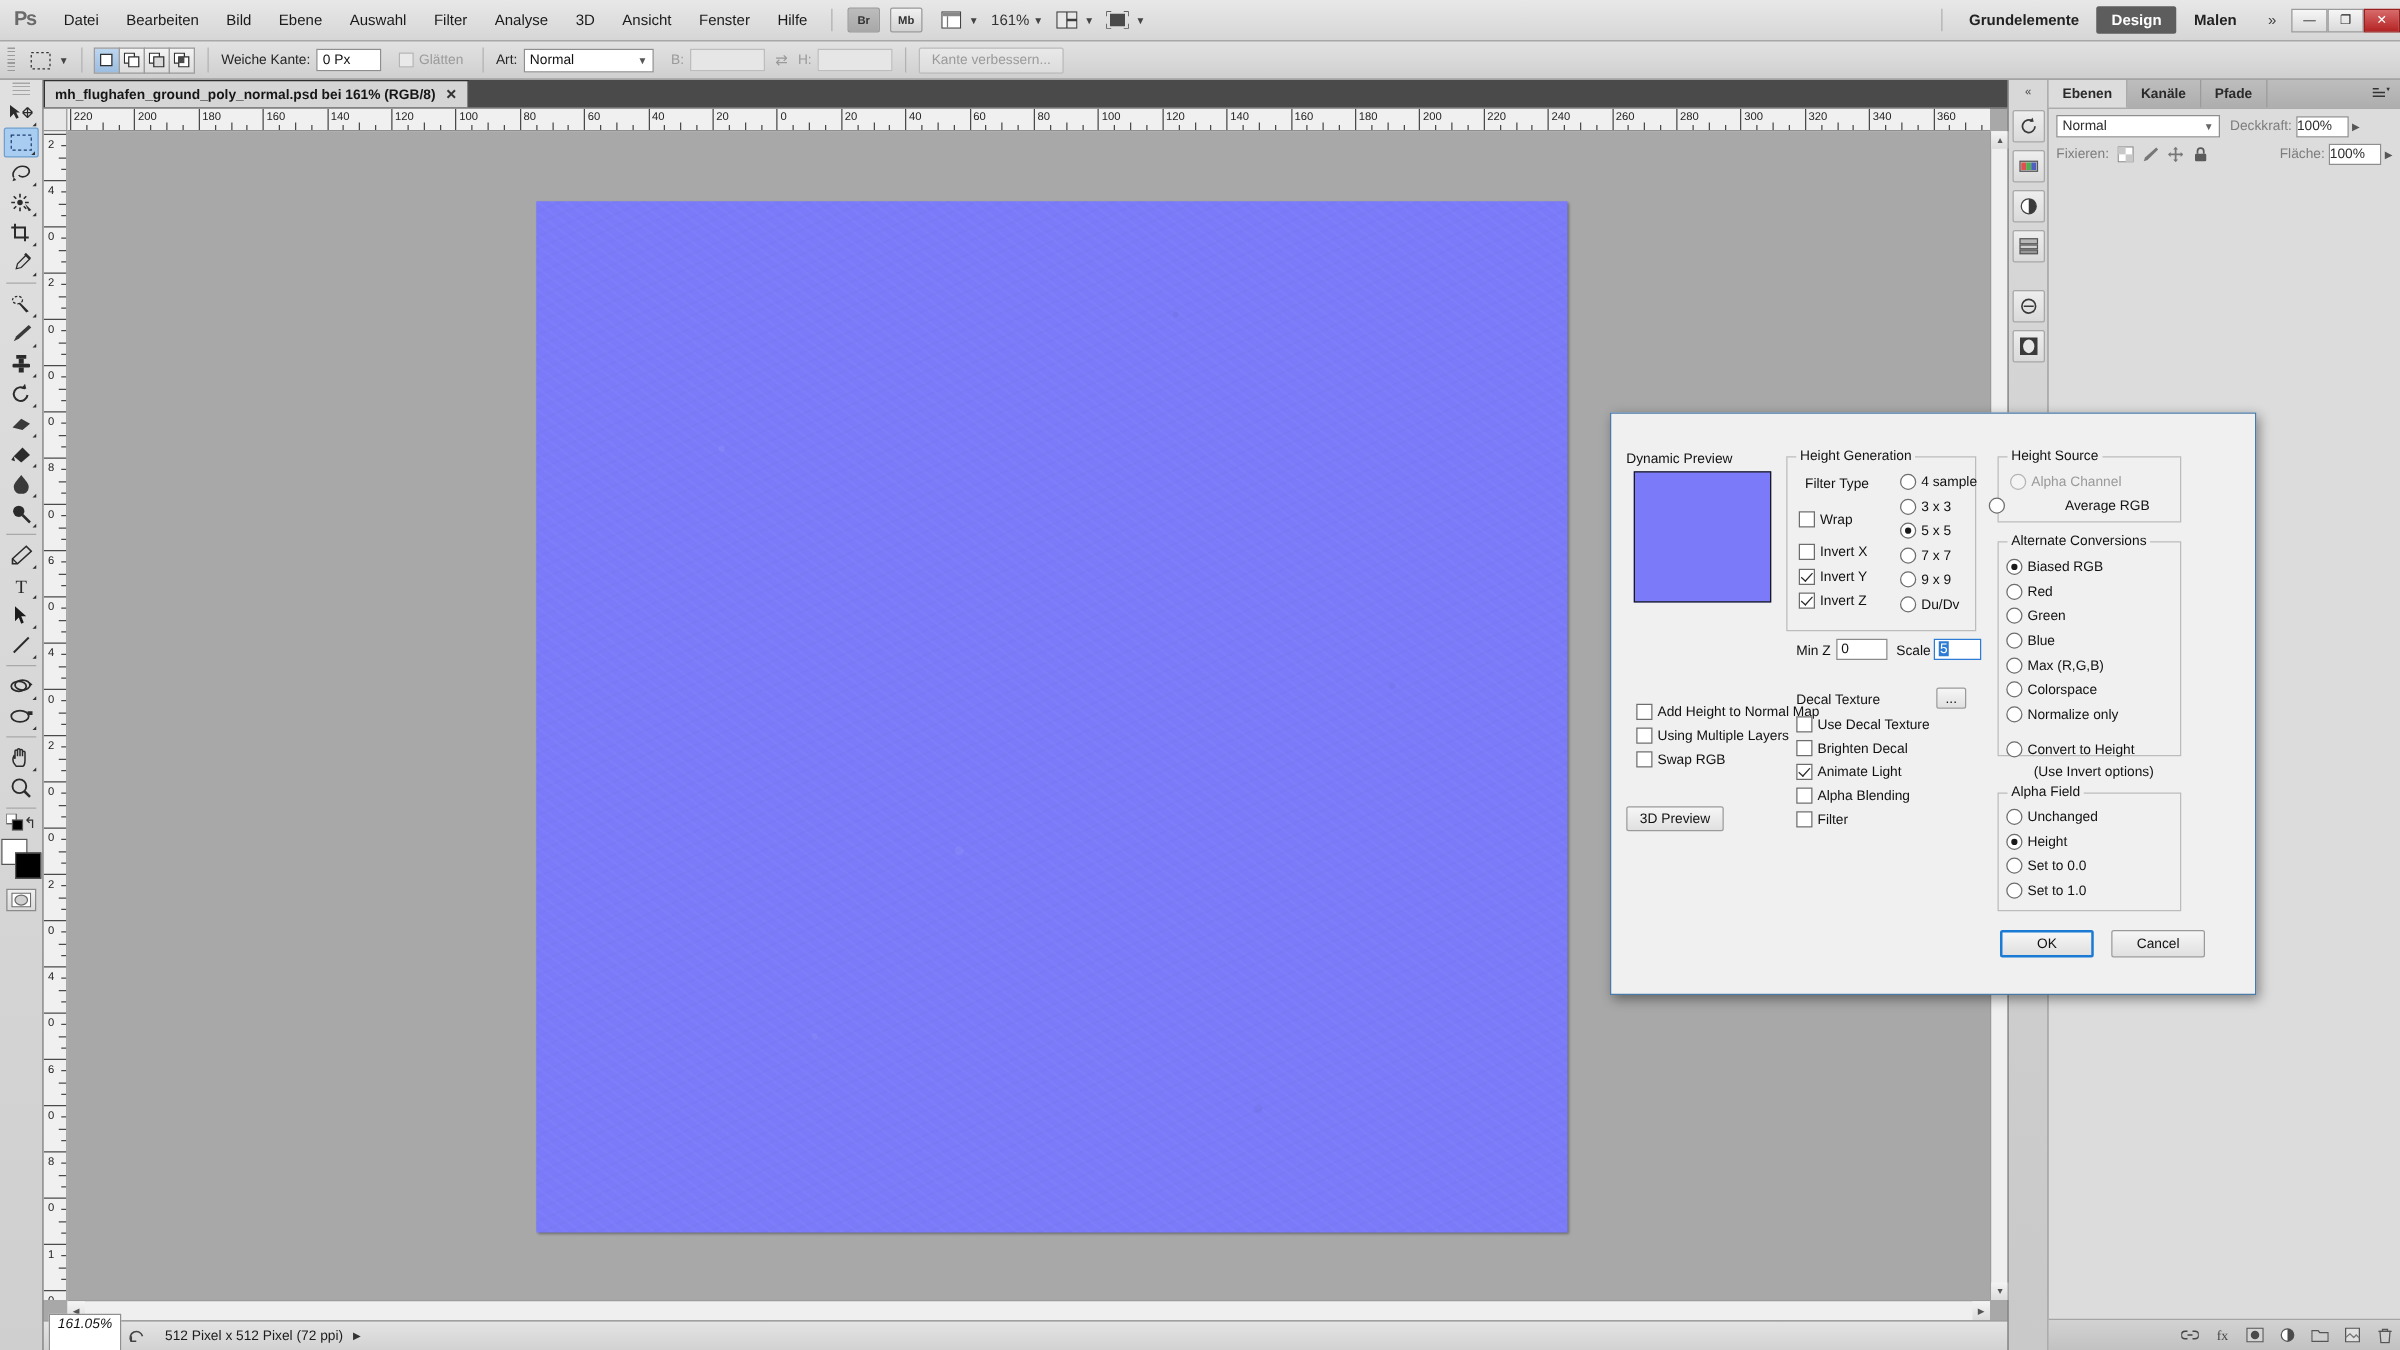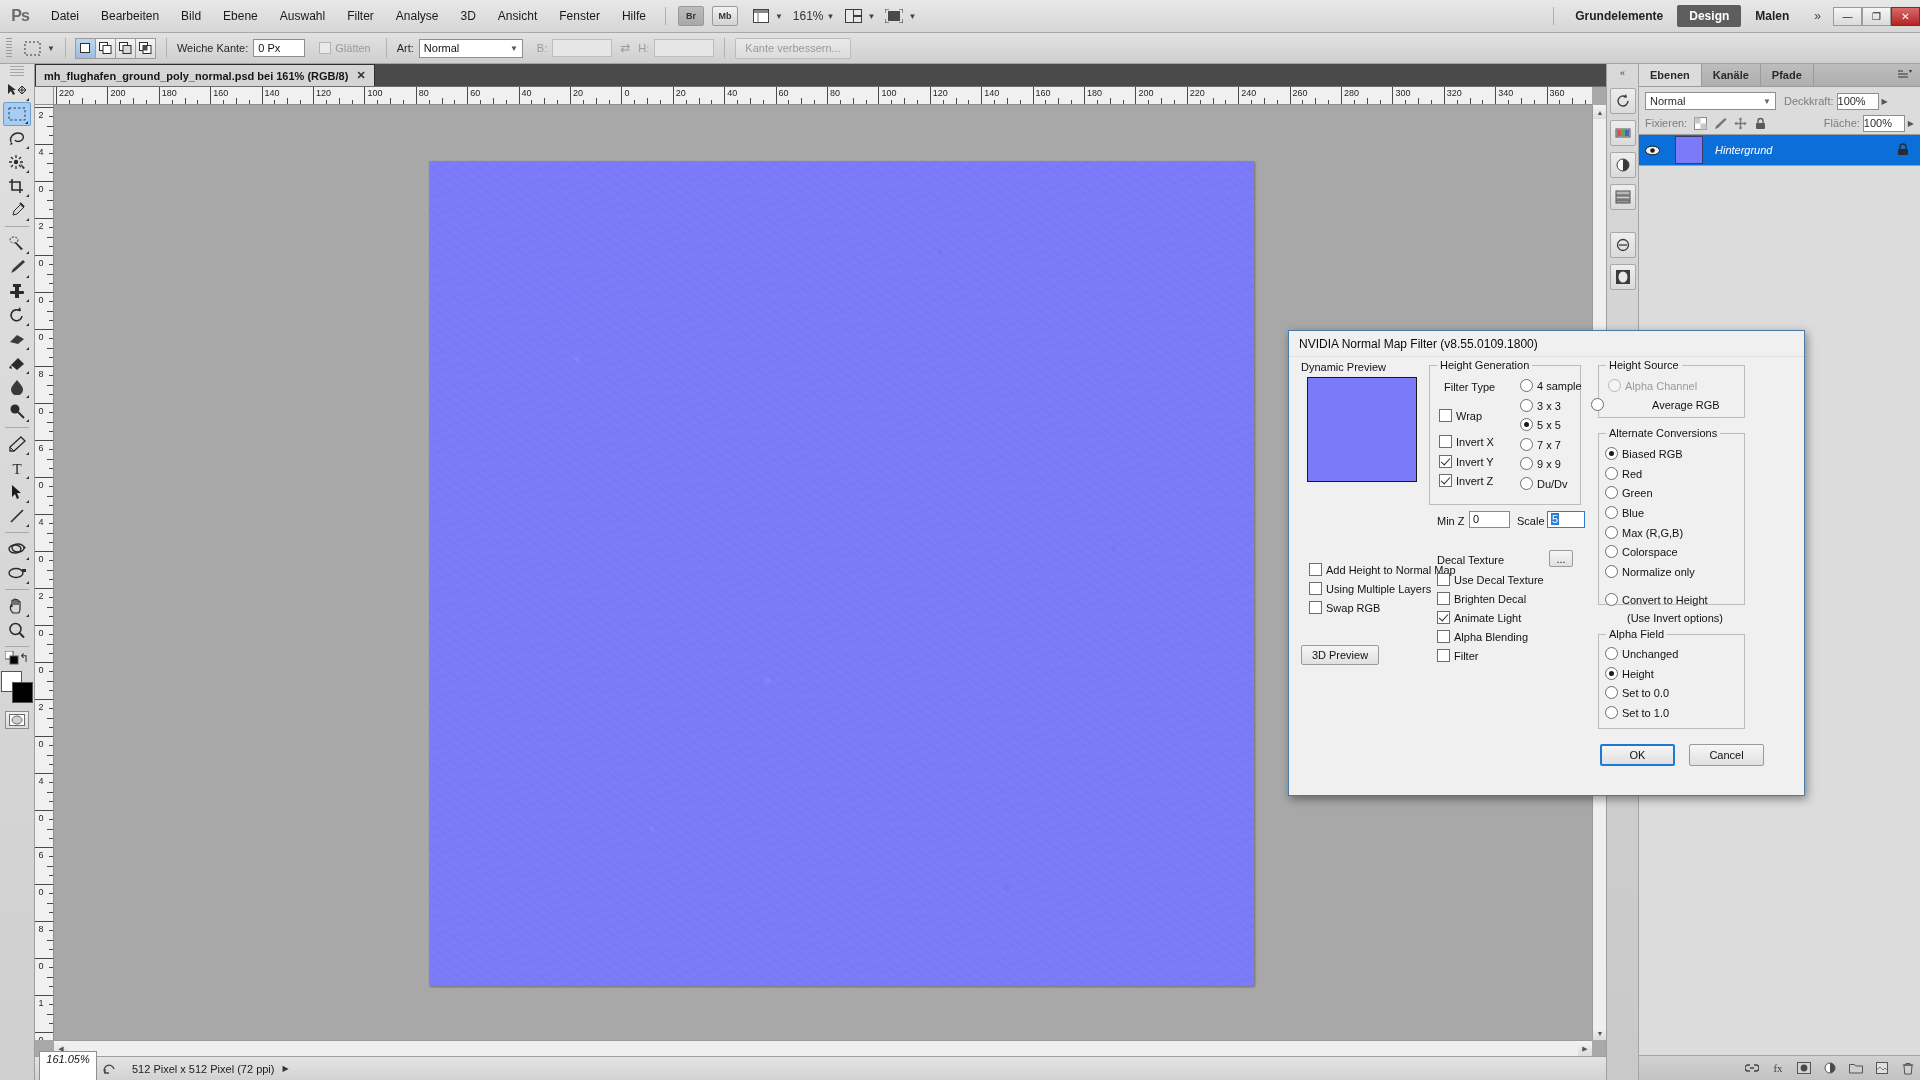--- a/index.html
+++ b/index.html
@@ -1019,36 +1019,20 @@
         <svg width="13" height="13" viewBox="0 0 13 13">
             <rect x="2" y="6" width="9" height="6" rx="1" fill="#5a5a5a"></rect>
             <path d="M4 6 V4 a2.5 2.5 0 0 1 5 0 V6" fill="none" stroke="#5a5a5a" stroke-width="1.4"></path>
           </svg>
       </div>
       <div class="opa-label" style="margin-left:auto;">Fläche:</div>
       <div class="opa-field">100%</div>
       <span style="font-size:8px;color:#555;margin-left:3px;">▶</span>
     </div>
 
-    <div id="layer-row">
-      <div style="width:17px;height:17px;display:flex;align-items:center;justify-content:center;">
-        <svg width="15" height="11" viewBox="0 0 15 11">
-            <ellipse cx="7.5" cy="5.5" rx="7" ry="4.3" fill="#f2f2f2" stroke="#1c1c1c"></ellipse>
-            <circle cx="7.5" cy="5.5" r="2.3" fill="#1c1c1c"></circle>
-          </svg>
-      </div>
-      <div id="layer-thumb" style="background: rgb(123, 123, 250);"></div>
-      <div id="layer-name">Hintergrund</div>
-      <div style="margin-left:auto;margin-right:6px;">
-        <svg width="12" height="13" viewBox="0 0 12 13">
-            <rect x="1" y="6" width="10" height="6" rx="1" fill="#2b2b2b"></rect>
-            <path d="M3 6 V4 a3 3 0 0 1 6 0 V6" fill="none" stroke="#2b2b2b" stroke-width="1.4"></path>
-          </svg>
-      </div>
-    </div>
 
     <div id="panel-bottom">
       <div class="pb-icon">
         <svg width="14" height="12" viewBox="0 0 14 12">
             <path d="M5 3 h-2 a3 3 0 0 0 0 6 h2 M9 3 h2 a3 3 0 0 1 0 6 h-2 M5 6 h4" fill="none" stroke="#444" stroke-width="1.3"></path>
           </svg>
       </div>
       <div class="pb-icon">
         <svg width="14" height="12" viewBox="0 0 14 12">
             <text x="7" y="10" font-size="11" font-family="Liberation Serif, serif" text-anchor="middle" fill="#444">fx</text>
@@ -1080,21 +1064,20 @@
       <div class="pb-icon">
         <svg width="12" height="13" viewBox="0 0 12 13">
             <path d="M2 3 h8 l-0.7 9 h-6.6z" fill="#cfcfcf" stroke="#555"></path>
             <path d="M0.7 3 h10.6 M4 3 V1.5 h4 V3" fill="none" stroke="#555"></path>
           </svg>
       </div>
     </div>
   </div>
 
   <div id="nv-dialog">
-    <div id="nv-title">NVIDIA Normal Map Filter (v8.55.0109.1800)</div>
 
     <div id="nv-body">
 
       <div class="plain-label" style="left:12px;top:4px;">Dynamic Preview</div>
       <div id="preview-box" style="background: rgb(123, 123, 250);"></div>
 
       <div class="cb" style="left:20px;top:206px;">
         <span class="cbx"></span>
         <span>Add Height to Normal Map</span>
       </div>

